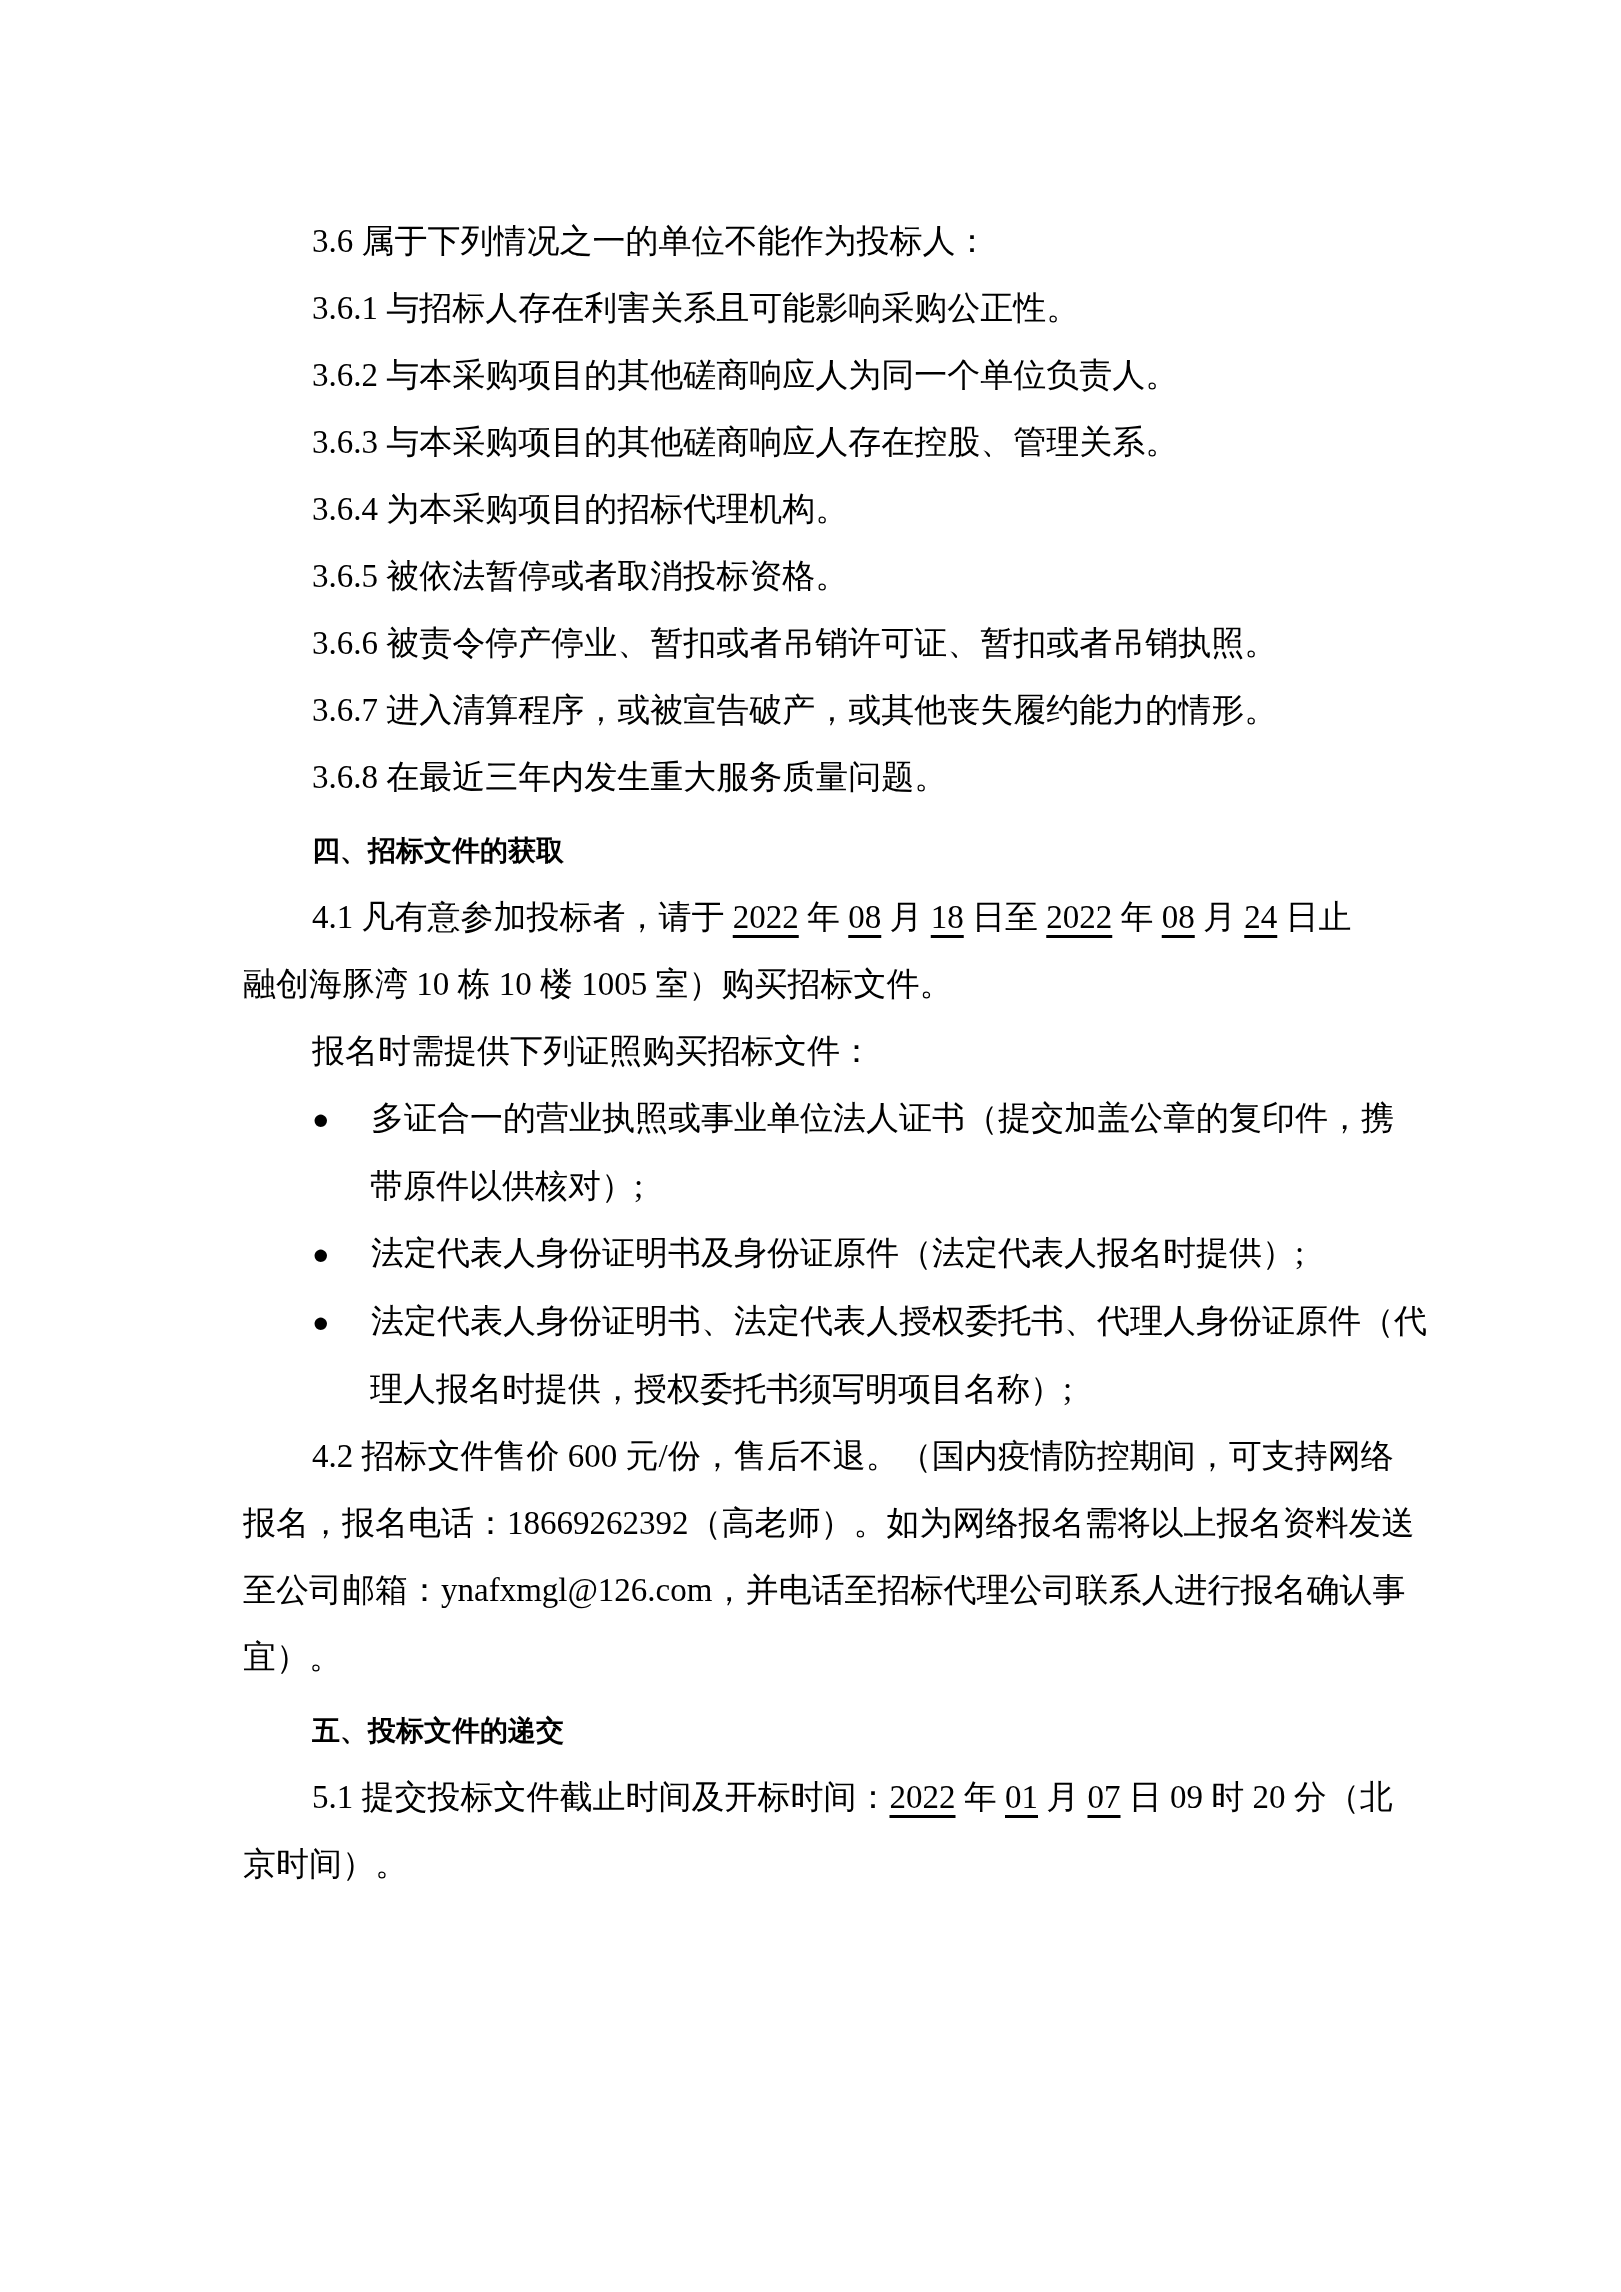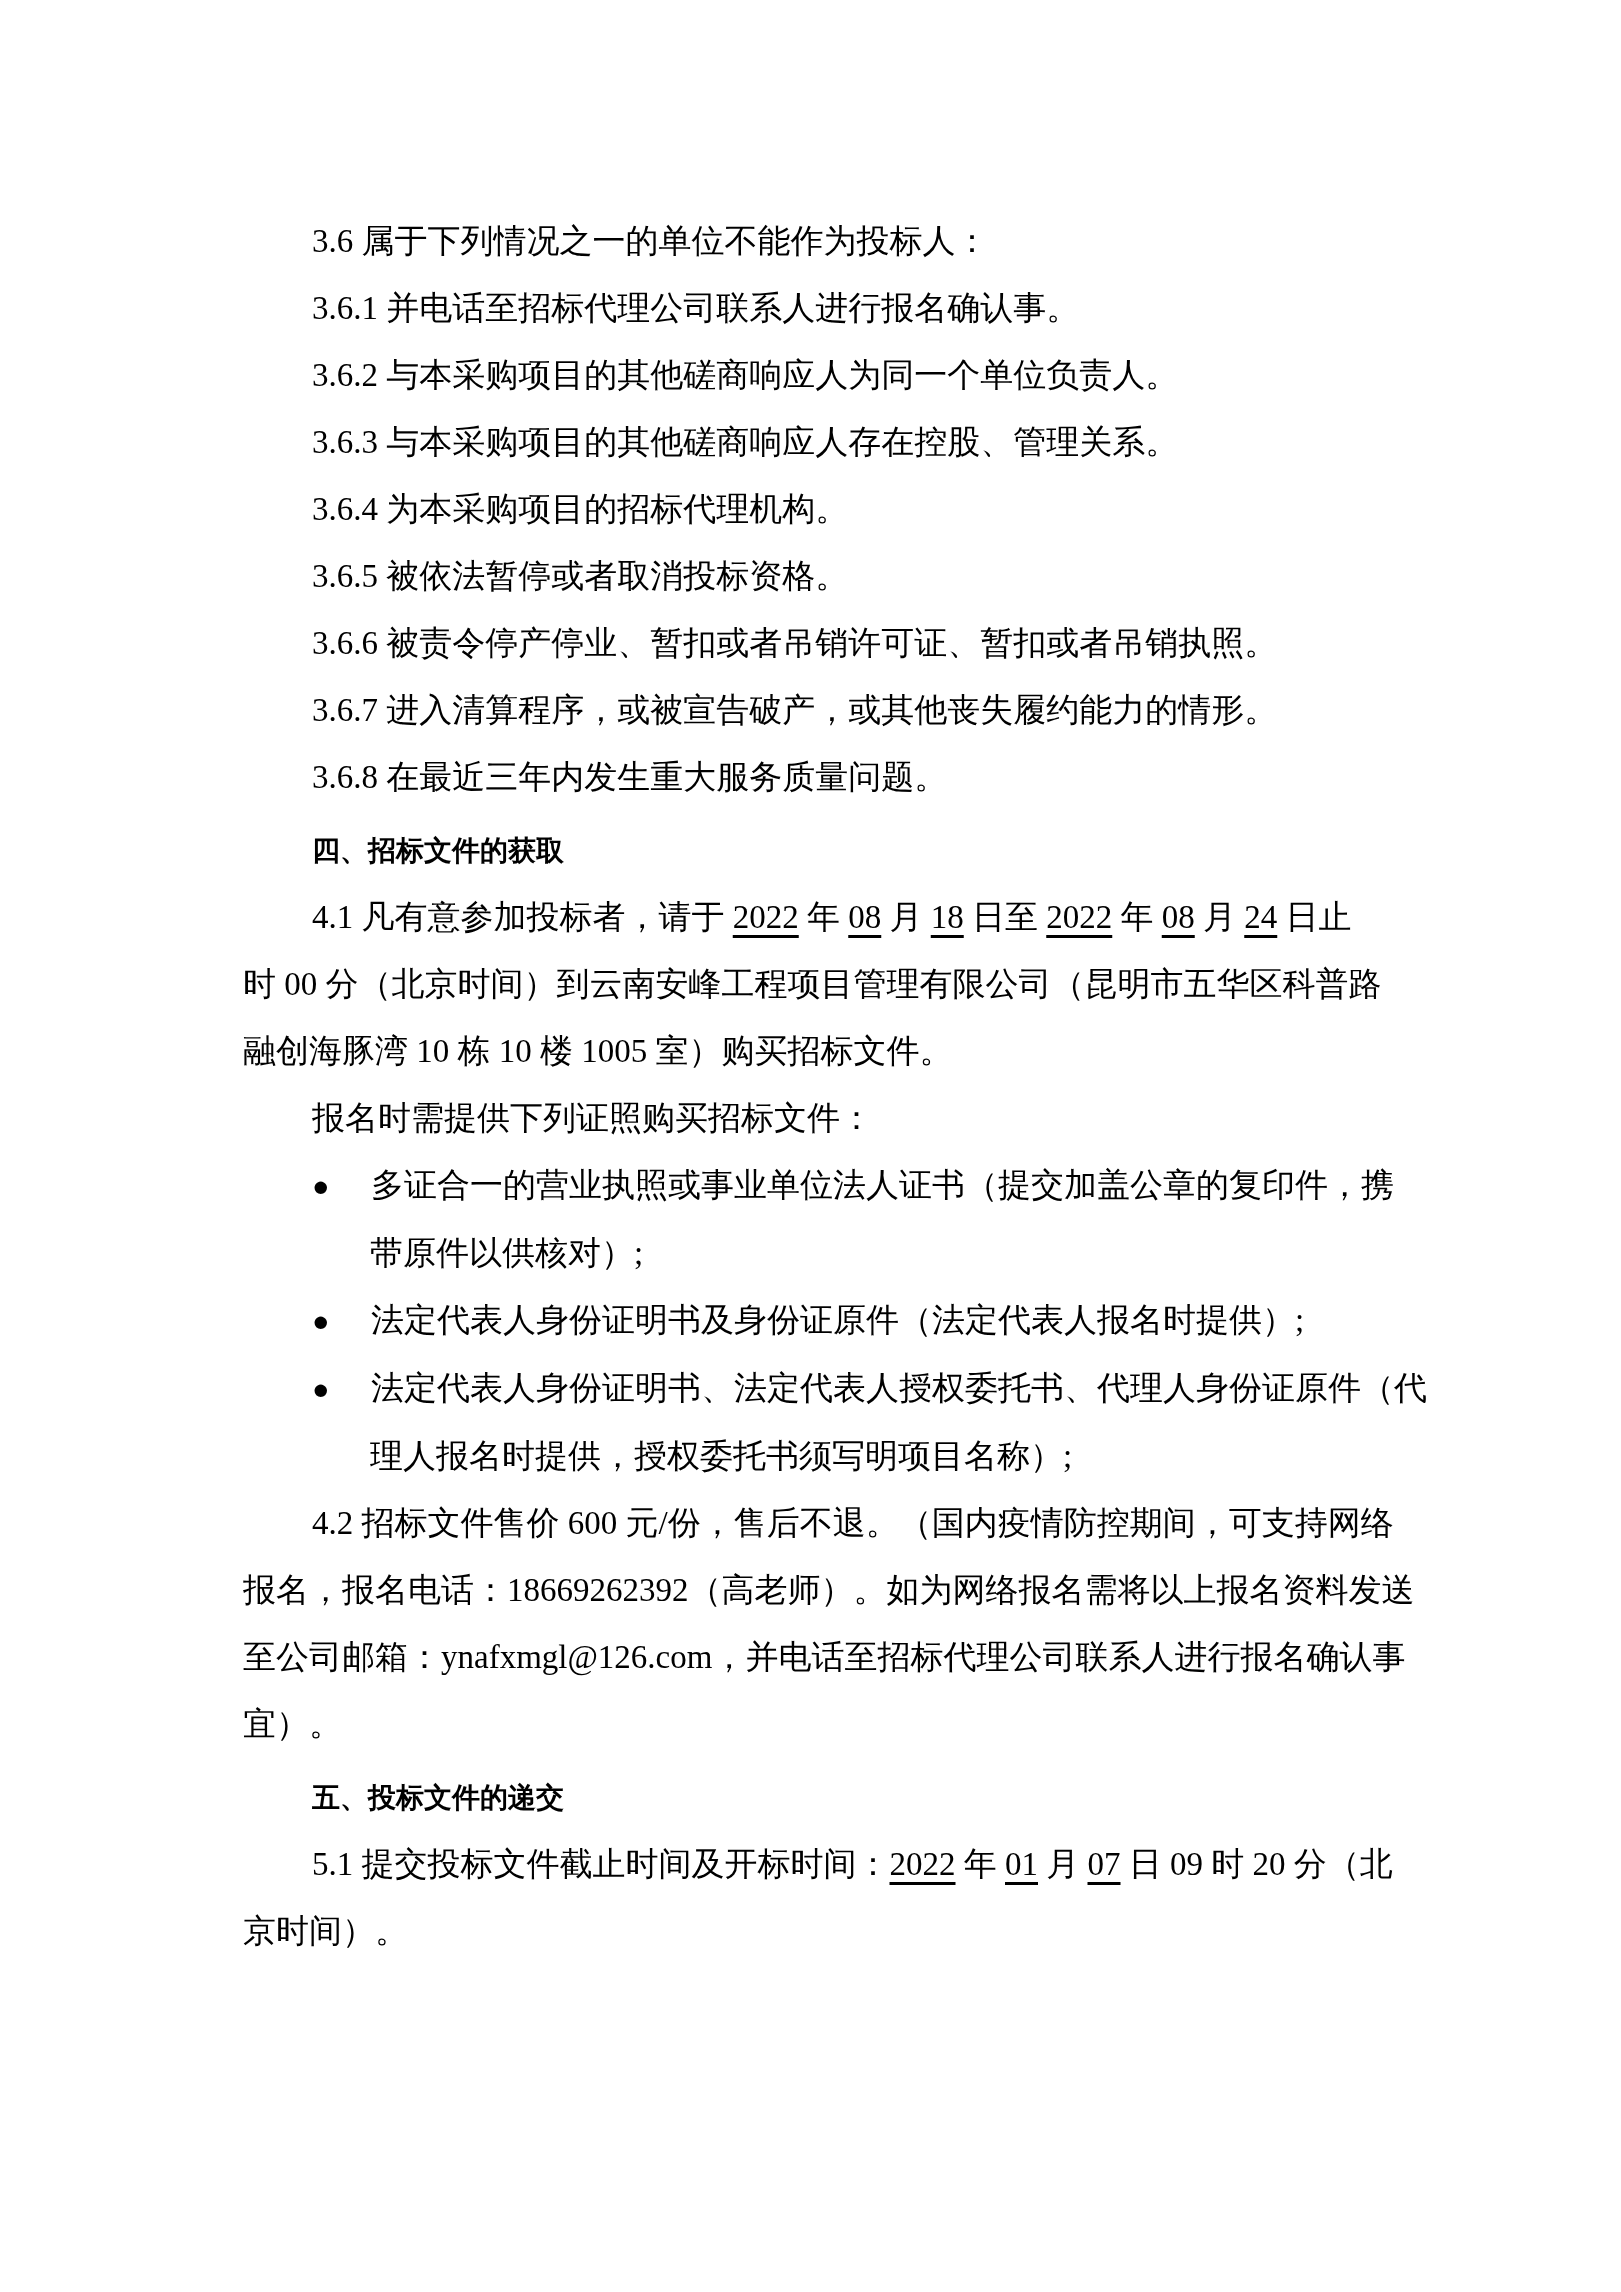--- a/index.html
+++ b/index.html
@@ -55,31 +55,30 @@
     text-decoration-thickness: 2.9px;
     text-underline-offset: 6.9px;
   }
 </style>
 </head>
 <body>
 
 <div class="page">
   <div class="content" style="color: rgb(0, 0, 0);">
       <div class="line indent"><span>3.6 属于下列情况之一的单位不能作为投标人：</span></div>
-      <div class="line indent"><span>3.6.1 并电话至招标代理公司联系人进行报名确认事。</span></div>
+      <div class="line indent"><span>3.6.1 与招标人存在利害关系且可能影响采购公正性。</span></div>
       <div class="line indent"><span>3.6.2 与本采购项目的其他磋商响应人为同一个单位负责人。</span></div>
       <div class="line indent"><span>3.6.3 与本采购项目的其他磋商响应人存在控股、管理关系。</span></div>
       <div class="line indent"><span>3.6.4 为本采购项目的招标代理机构。</span></div>
       <div class="line indent"><span>3.6.5 被依法暂停或者取消投标资格。</span></div>
       <div class="line indent"><span>3.6.6 被责令停产停业、暂扣或者吊销许可证、暂扣或者吊销执照。</span></div>
       <div class="line indent"><span>3.6.7 进入清算程序，或被宣告破产，或其他丧失履约能力的情形。</span></div>
       <div class="line indent"><span>3.6.8 在最近三年内发生重大服务质量问题。</span></div>
       <div class="line heading"><span>四、招标文件的获取</span></div>
       <div class="line indent"><span>4.1 凡有意参加投标者，请于 </span><span class="u">2022</span><span> 年 </span><span class="u">08</span><span> 月 </span><span class="u">18</span><span> 日至 </span><span class="u">2022</span><span> 年 </span><span class="u">08</span><span> 月 </span><span class="u">24</span><span> 日止</span></div>
-      <div class="line flush"><span>时 00 分（北京时间）到云南安峰工程项目管理有限公司（昆明市五华区科普路</span></div>
       <div class="line flush"><span>融创海豚湾 10 栋 10 楼 1005 室）购买招标文件。</span></div>
       <div class="line indent"><span>报名时需提供下列证照购买招标文件：</span></div>
       <div class="line bullet">
         <span class="bullet-glyph">●</span>
         <span><span>多证合一的营业执照或事业单位法人证书（提交加盖公章的复印件，携</span></span>
       </div>
       <div class="line bullet-cont"><span>带原件以供核对）;</span></div>
       <div class="line bullet">
         <span class="bullet-glyph">●</span>
         <span><span>法定代表人身份证明书及身份证原件（法定代表人报名时提供）;</span></span>

